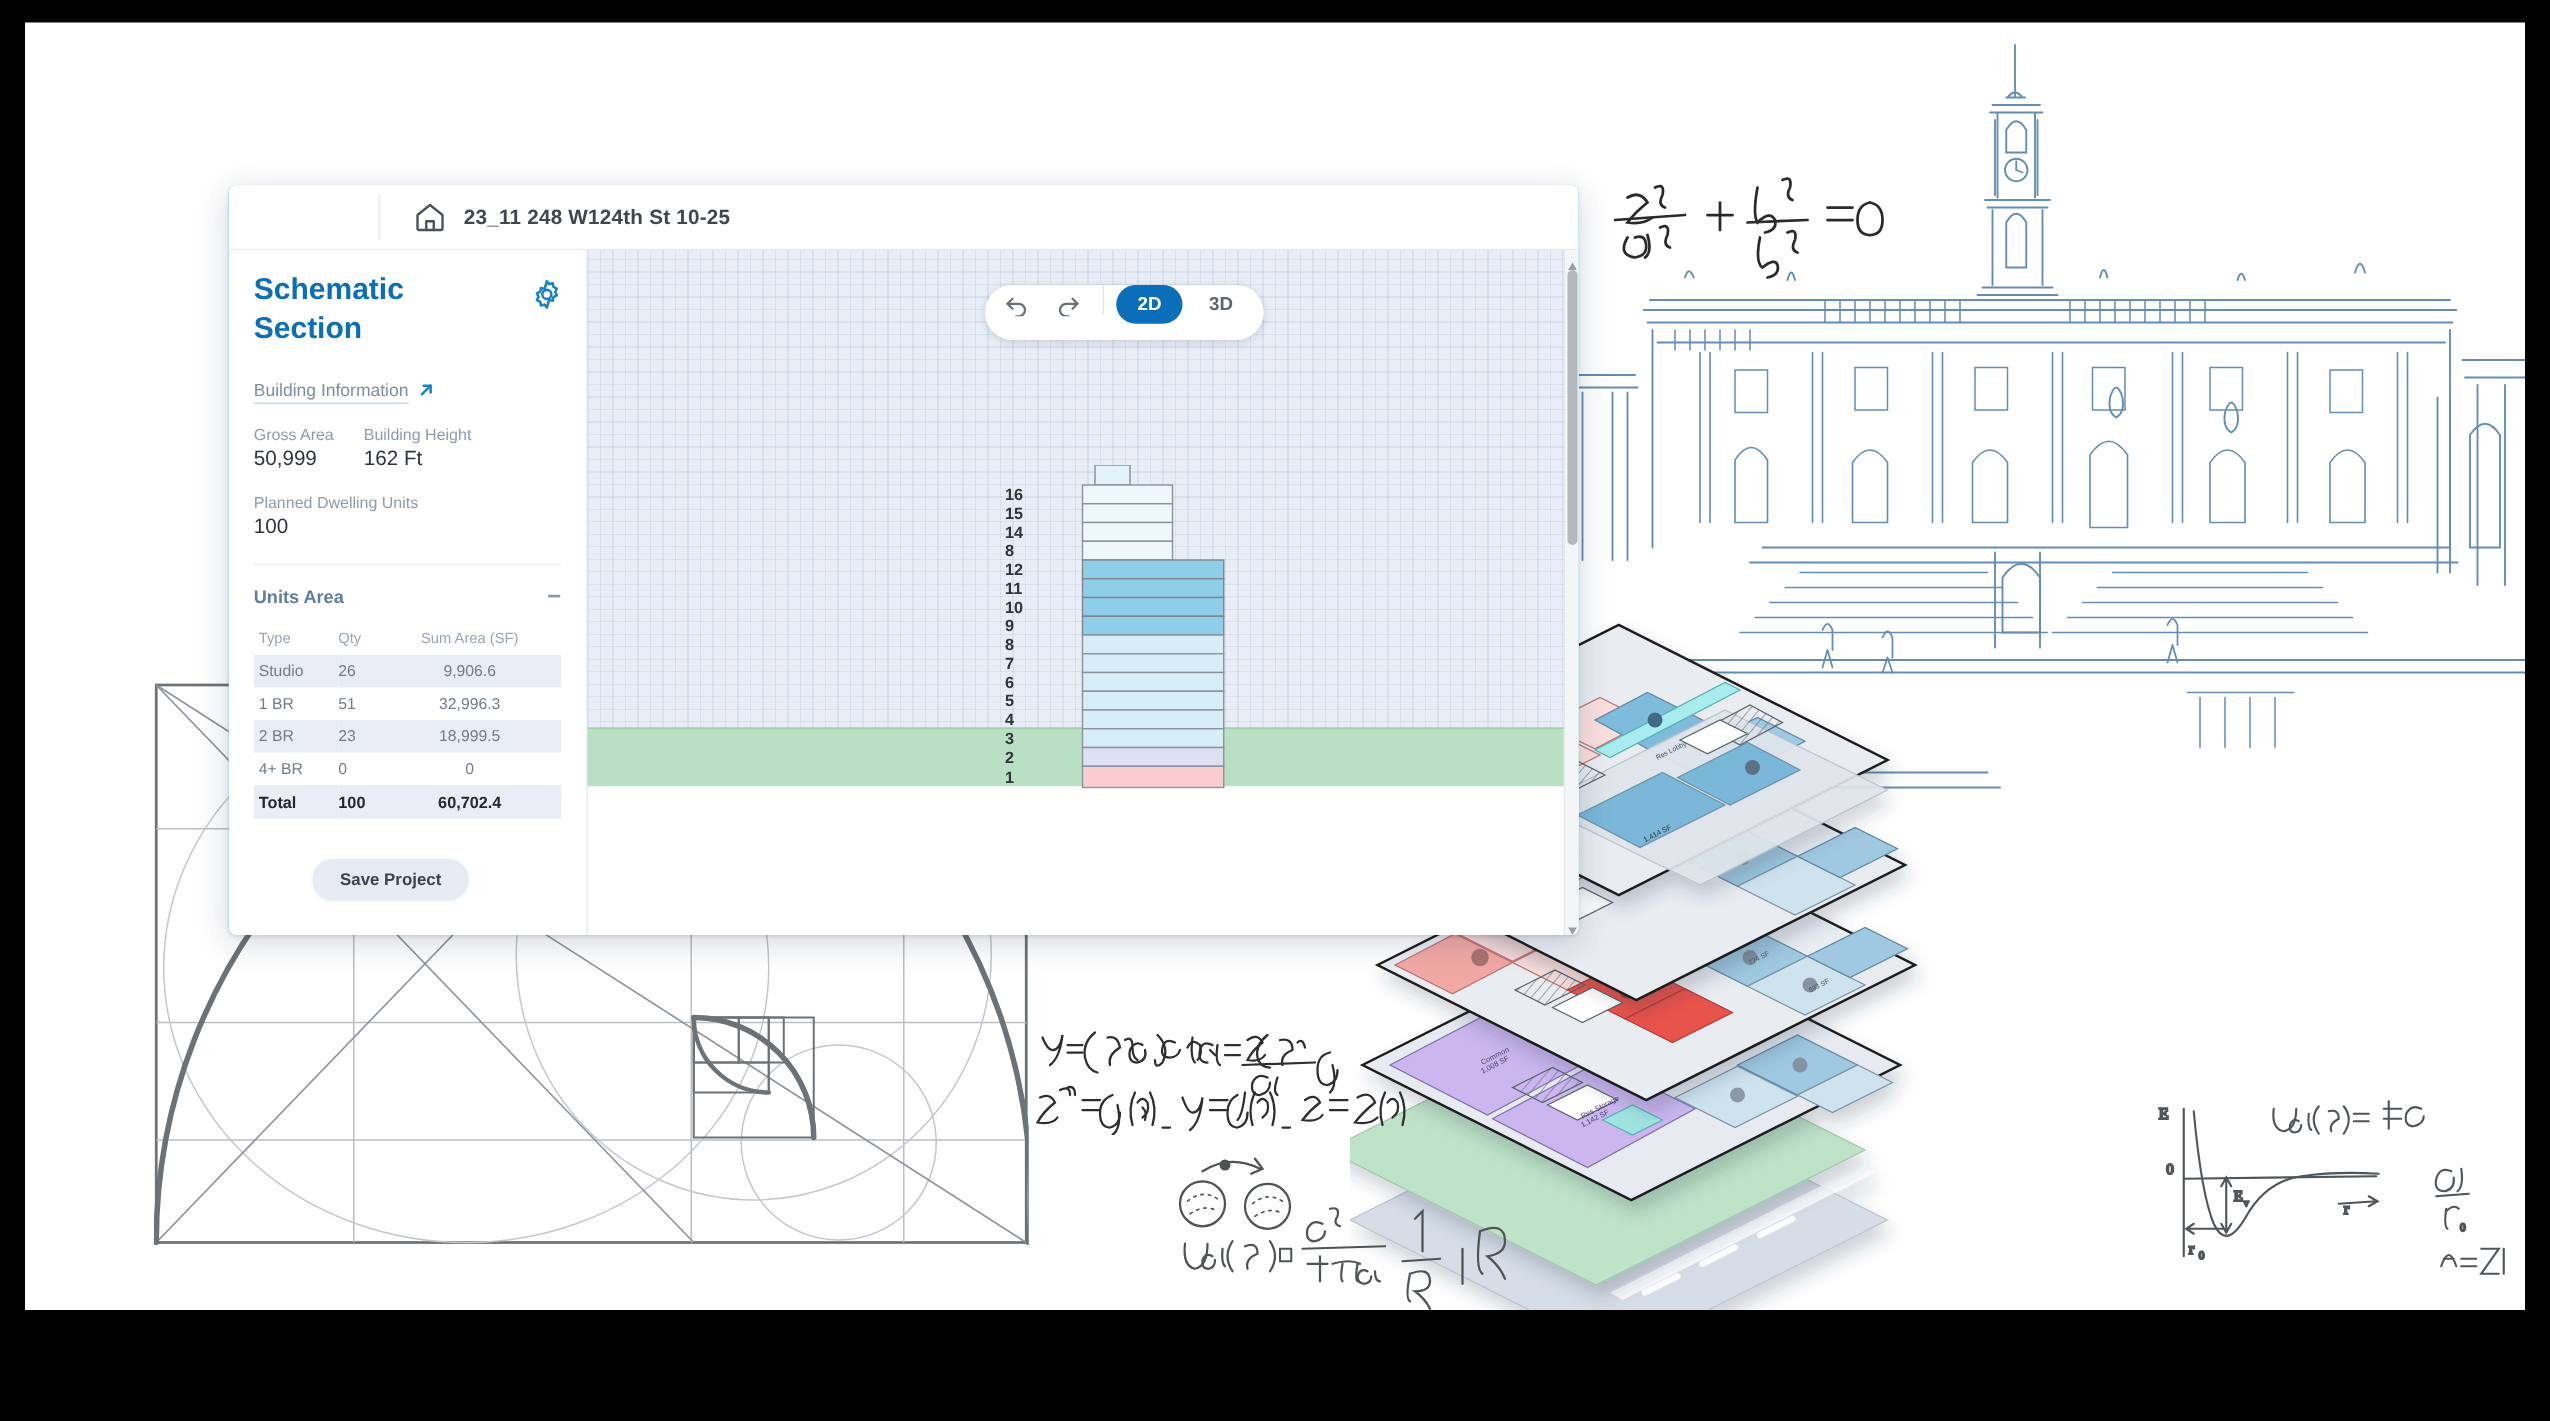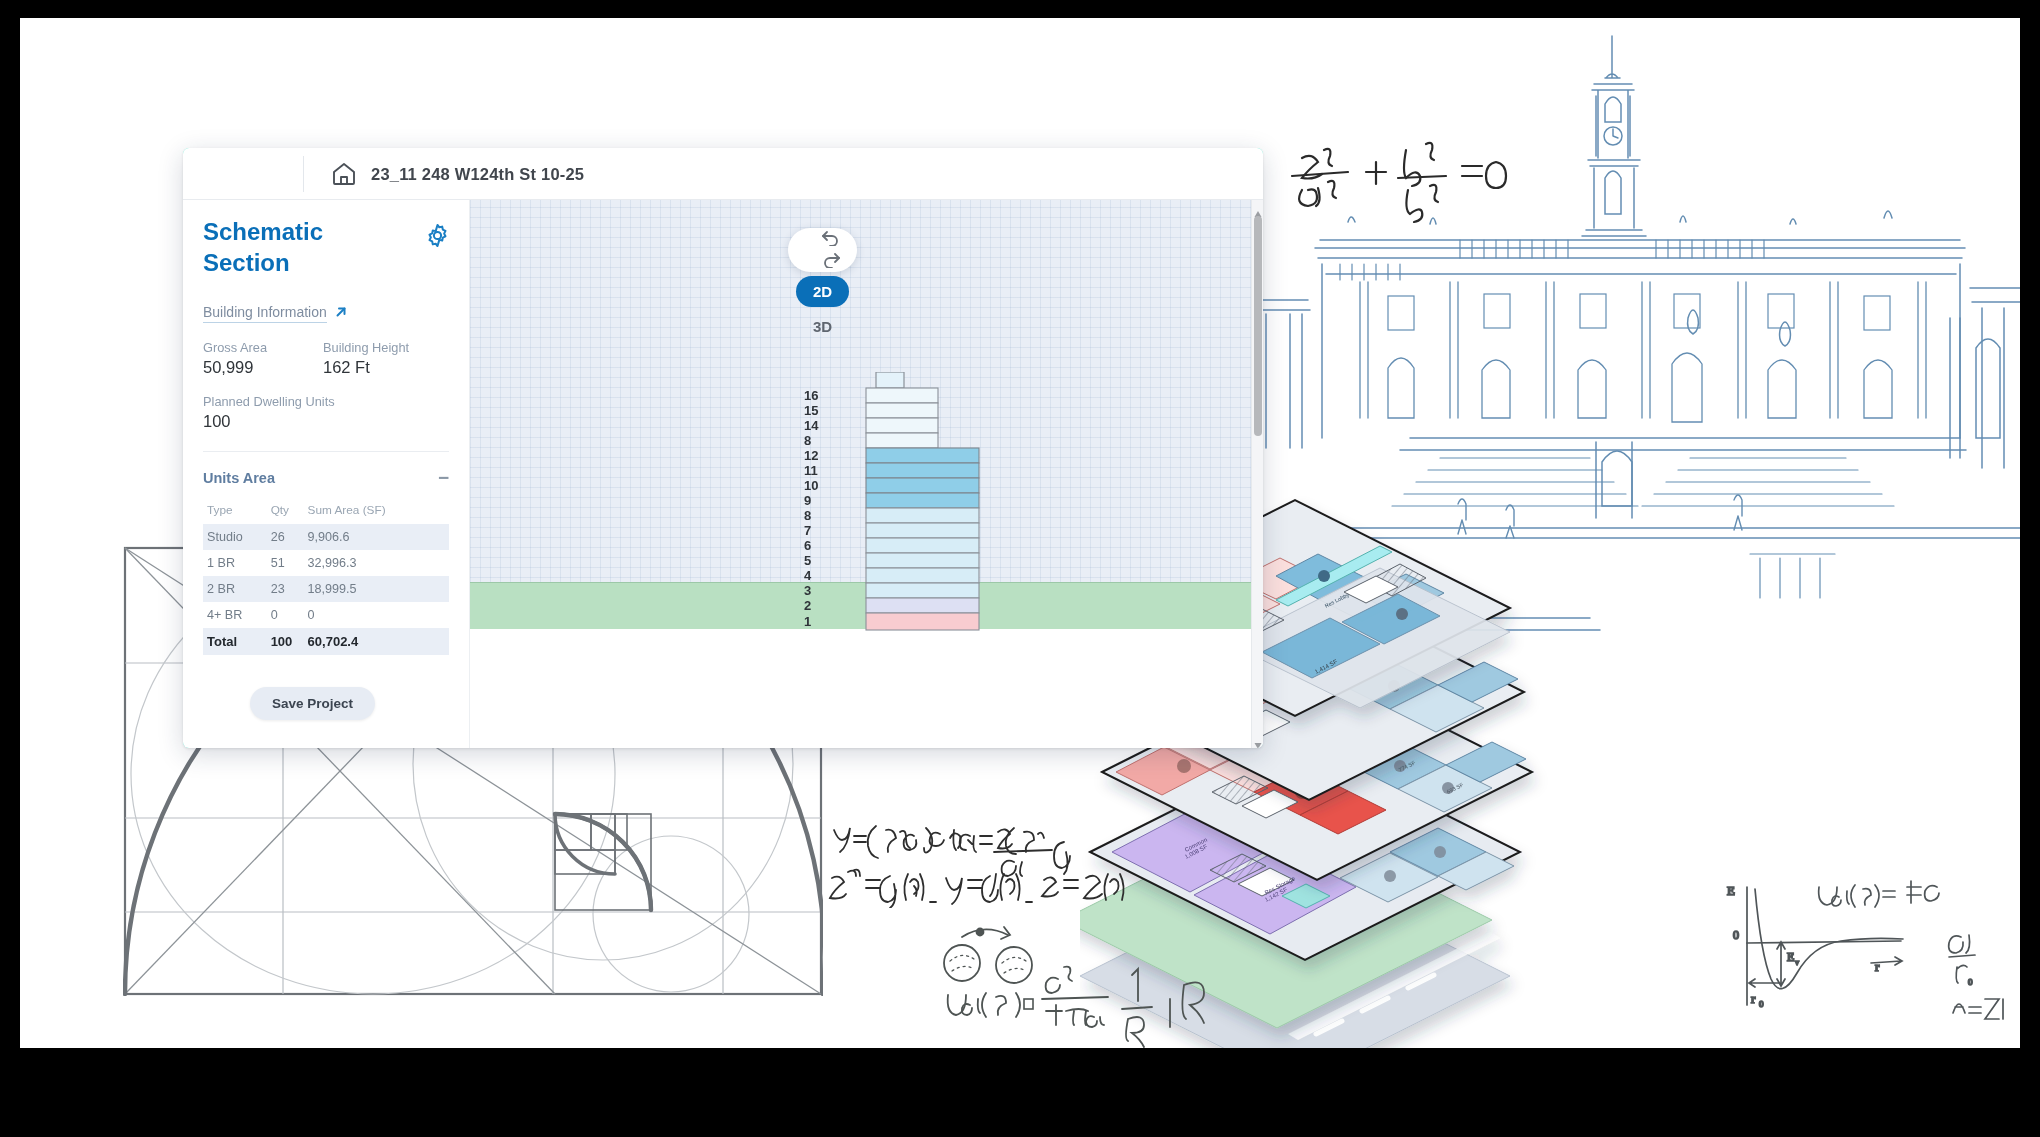--- a/index.html
+++ b/index.html
@@ -80,41 +80,41 @@
   }
   #gear-btn { position: absolute; right: 18px; top: 22px; cursor: pointer; }
 
   .section-link {
     margin-top: 26px;
     display: flex; align-items: center; gap: 7px;
     font-size: 14px; color: #7f8da0; font-weight: 500;
   }
   .section-link .ul-txt { border-bottom: 1.5px solid #bcd3e6; padding-bottom: 2px; }
 
-  .kv-row { display: flex; margin-top: 17px; gap: 32px; }
+  .kv-row { display: flex; margin-top: 17px; }
   .kv { }
   .kv .k { font-size: 12.8px; color: #8e9cad; white-space: nowrap; }
   .kv .v { font-size: 16.5px; color: #2f3439; margin-top: 3px; }
   .kv.first { width: 88px; }
 
   .divider-line { height: 1px; background: #eaedf1; margin: 20px 0 0 0; }
 
   .accordion-head {
     margin-top: 16px;
     display: flex; align-items: center; justify-content: space-between;
     font-size: 14.5px; color: #5f7da0; font-weight: bold;
   }
   .accordion-head .minus { font-size: 19px; color: #8a97a6; line-height: 1; }
 
   table.units { width: 100%; border-collapse: collapse; margin-top: 12px; }
   table.units th {
     font-size: 11.8px; font-weight: normal; color: #9aa6b3;
     text-align: left; padding: 4px 0 7px 0;
   }
-  table.units th.num, table.units td.num { text-align: left; }
+  table.units th.num, table.units td.num { text-align: center; }
   table.units td {
     font-size: 12.6px; color: #727d89; padding: 6px 0;
   }
   table.units tr.zebra td { background: #e9eef6; }
   table.units tr.total td { font-weight: bold; color: #23282e; font-size: 13px; background: #e9eef6; }
   table.units td.pl { padding-left: 4px; }
   table.units td.pr { padding-right: 5px; }
   table.units th.pl { padding-left: 4px; }
   table.units th.pr { padding-right: 5px; }
 
@@ -157,23 +157,22 @@
   #scroll .thumb {
     position: absolute; left: 2px; top: 16px; width: 8px; height: 220px;
     background: #b6b8bb; border-radius: 4px;
   }
 
   
   #viewbar {
     position: absolute; left: 318px; top: 28px;
     background: #fff; border-radius: 22px;
     height: 44px; padding: 0 8px;
-    display: flex; align-items: flex-end; gap: 4px;
+    display: flex; align-items: flex-start; gap: 4px;
     box-shadow: 0 2px 8px rgba(30,50,80,.16);
-    flex-direction: column;
   }
   .tb-ico { width: 36px; height: 32px; display: flex; align-items: center; justify-content: center; cursor: pointer; }
   #viewbar .vdiv { width: 1px; height: 24px; background: #dde2e8; margin: 0 6px; }
   .dmode {
     border-radius: 16px; padding: 7px 17px;
     font-size: 15px; font-weight: bold; cursor: pointer;
     color: #5f6670; font-family: "Liberation Sans", sans-serif;
     border: none; background: transparent;
   }
   .dmode.active { background: #0a6fb8; color: #fff; }

